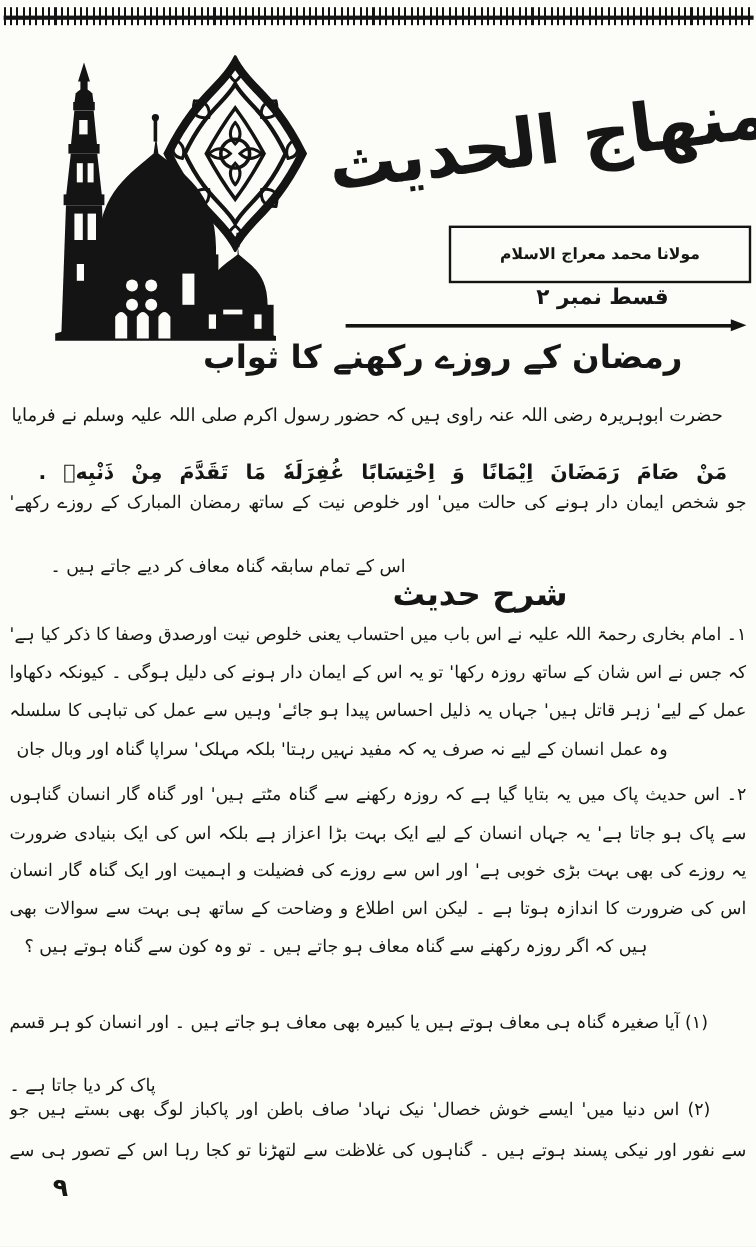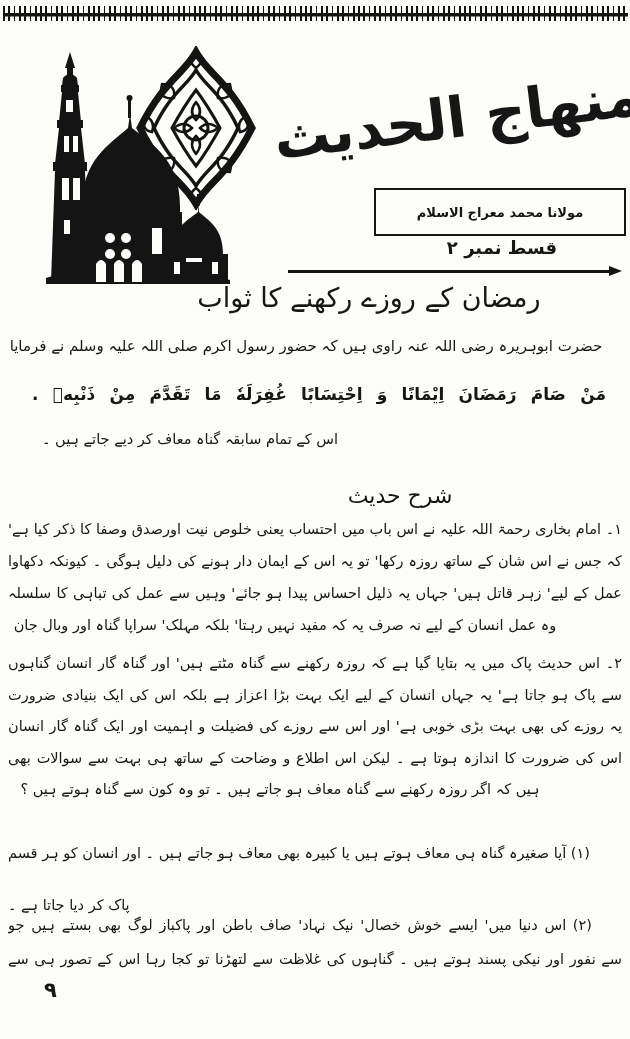--- a/index.html
+++ b/index.html
@@ -37,25 +37,25 @@
     text-align:center;font-size:18px;font-weight:bold;
   }
   .rule-arrow{position:absolute;left:288px;top:266px;width:334px;height:12px;}
   .rule-arrow .rl{position:absolute;left:0;right:8px;top:4px;height:2.6px;background:#141414;}
   .rule-arrow .rh{position:absolute;right:0;top:0;width:0;height:0;
     border-left:13px solid #141414;border-top:5px solid transparent;border-bottom:5px solid transparent;}
   
   .main-heading{
     position:absolute;left:0;right:0;top:282px;height:46px;
     text-align:center;padding-left:108px;
-    font-size:27px;font-weight:normal;white-space:nowrap;
+    font-size:27px;font-weight:bold;white-space:nowrap;
   }
   .sharh-heading{
     position:absolute;left:8px;right:8px;top:476px;height:40px;line-height:40px;
-    text-align:center;padding-left:170px;font-size:22px;font-weight:normal;
+    text-align:center;padding-left:170px;font-size:27px;font-weight:bold;
   }
   
   .tblock{position:absolute;left:8px;right:8px;}
   .tline{height:32px;line-height:30px;font-size:14.5px;overflow:hidden;}
   .a-j{text-align:justify;text-align-last:justify;}
   .a-l{text-align:left;margin-top:20px;}
   .a-c{text-align:center;}
   .narrator{top:332px;height:30px;line-height:28px;font-size:15px;
     text-align:center;padding-right:18px;overflow:hidden;}
   .arabic{top:372px;height:46px;line-height:44px;font-size:17px;font-weight:bold;
@@ -160,20 +160,21 @@
     <div class="rh"></div>
   </div>
 
   <div class="main-heading" dir="rtl">رمضان کے روزے رکھنے کا ثواب</div>
 
   <div class="tblock narrator" dir="rtl">حضرت ابوہریرہ رضی اللہ عنہ راوی ہیں کہ حضور رسول اکرم صلی اللہ علیہ وسلم نے فرمایا :</div>
 
   <div class="tblock arabic" dir="rtl">مَنْ صَامَ رَمَضَانَ اِیْمَانًا وَ اِحْتِسَابًا غُفِرَلَهٗ مَا تَقَدَّمَ مِنْ ذَنْبِهٖ .</div>
 
   <div class="tblock b-trans">
+      <div class="tline a-j" dir="rtl">جو شخص ایمان دار ہونے کی حالت میں' اور خلوص نیت کے ساتھ رمضان المبارک کے روزے رکھے'</div>
       <div class="tline a-l" dir="rtl" style="padding-left: 34px;">اس کے تمام سابقہ گناہ معاف کر دیے جاتے ہیں ۔</div>
     </div>
 
   <div class="sharh-heading" dir="rtl">شرح حدیث</div>
 
   <div class="tblock b-p1">
       <div class="tline a-j" dir="rtl">۱۔ امام بخاری رحمۃ اللہ علیہ نے اس باب میں احتساب یعنی خلوص نیت اورصدق وصفا کا ذکر کیا ہے'</div>
       <div class="tline a-j" dir="rtl">کہ جس نے اس شان کے ساتھ روزہ رکھا' تو یہ اس کے ایمان دار ہونے کی دلیل ہوگی ۔ کیونکہ دکھاوا اور ریا کاری</div>
       <div class="tline a-j" dir="rtl">عمل کے لیے' زہر قاتل ہیں' جہاں یہ ذلیل احساس پیدا ہو جائے' وہیں سے عمل کی تباہی کا سلسلہ شروع ہو جاتا ہے ۔</div>
       <div class="tline a-c" dir="rtl" style="padding-right: 60px;">وہ عمل انسان کے لیے نہ صرف یہ کہ مفید نہیں رہتا' بلکہ مہلک' سراپا گناہ اور وبال جان بن جاتا ہے ۔</div>

